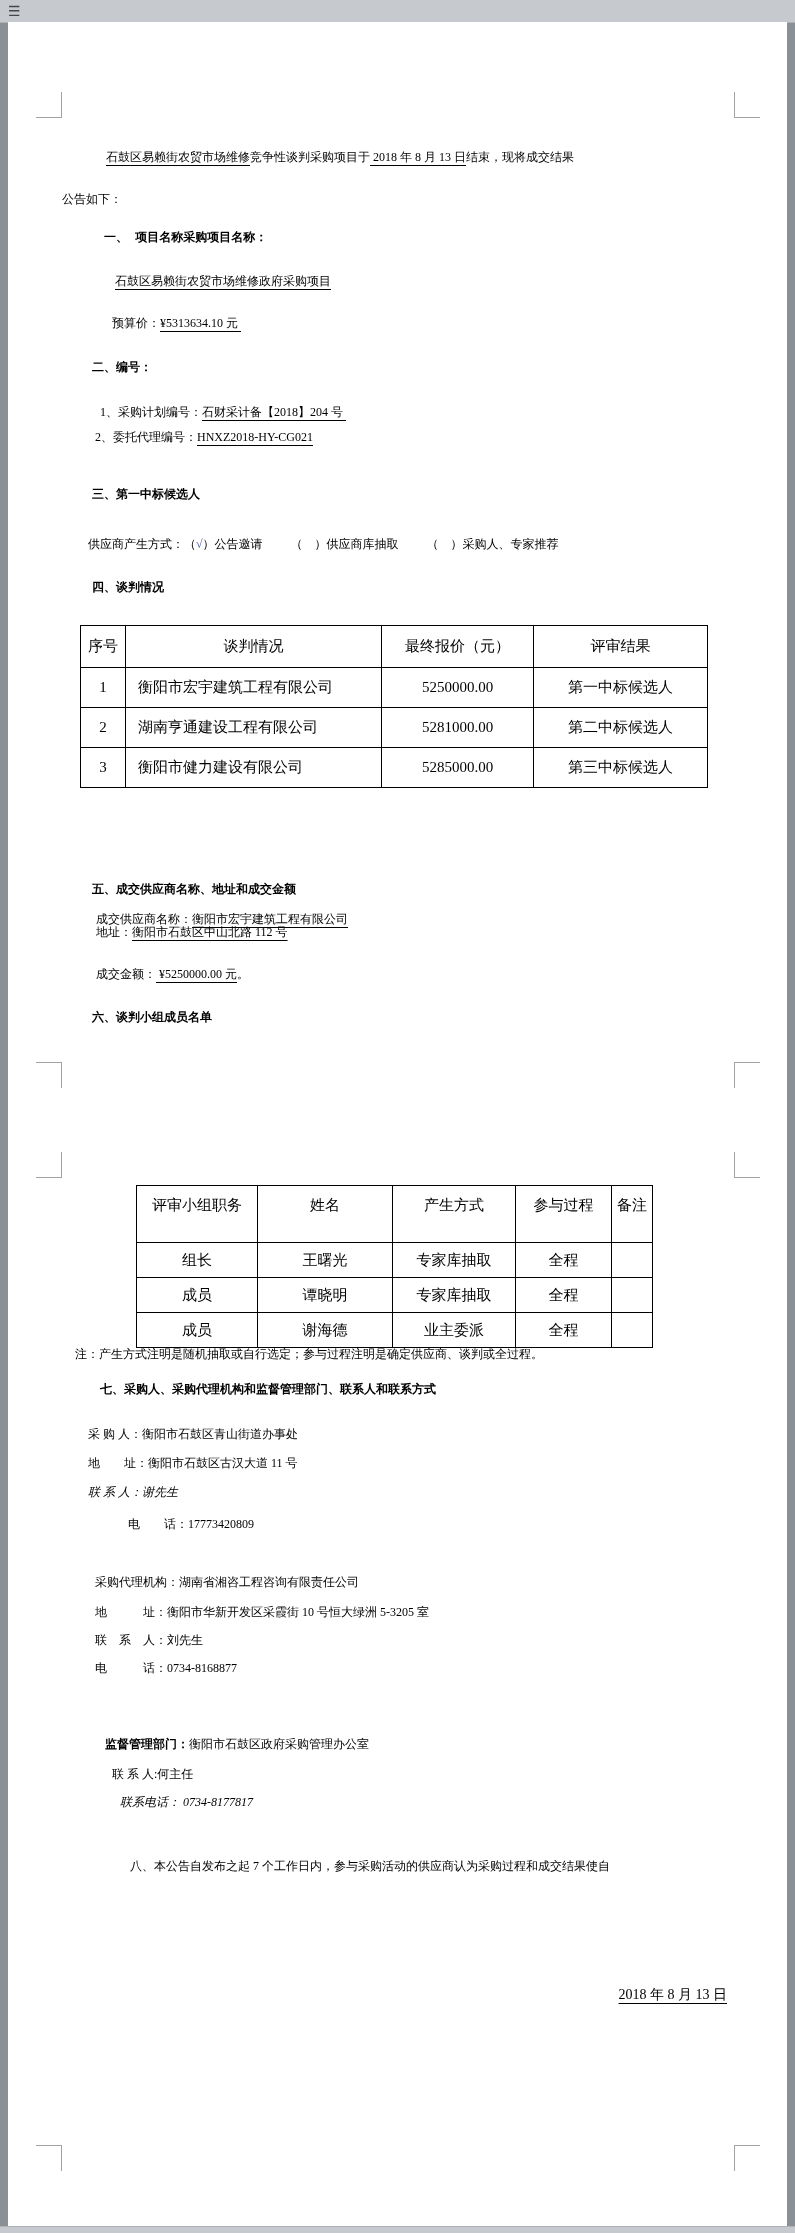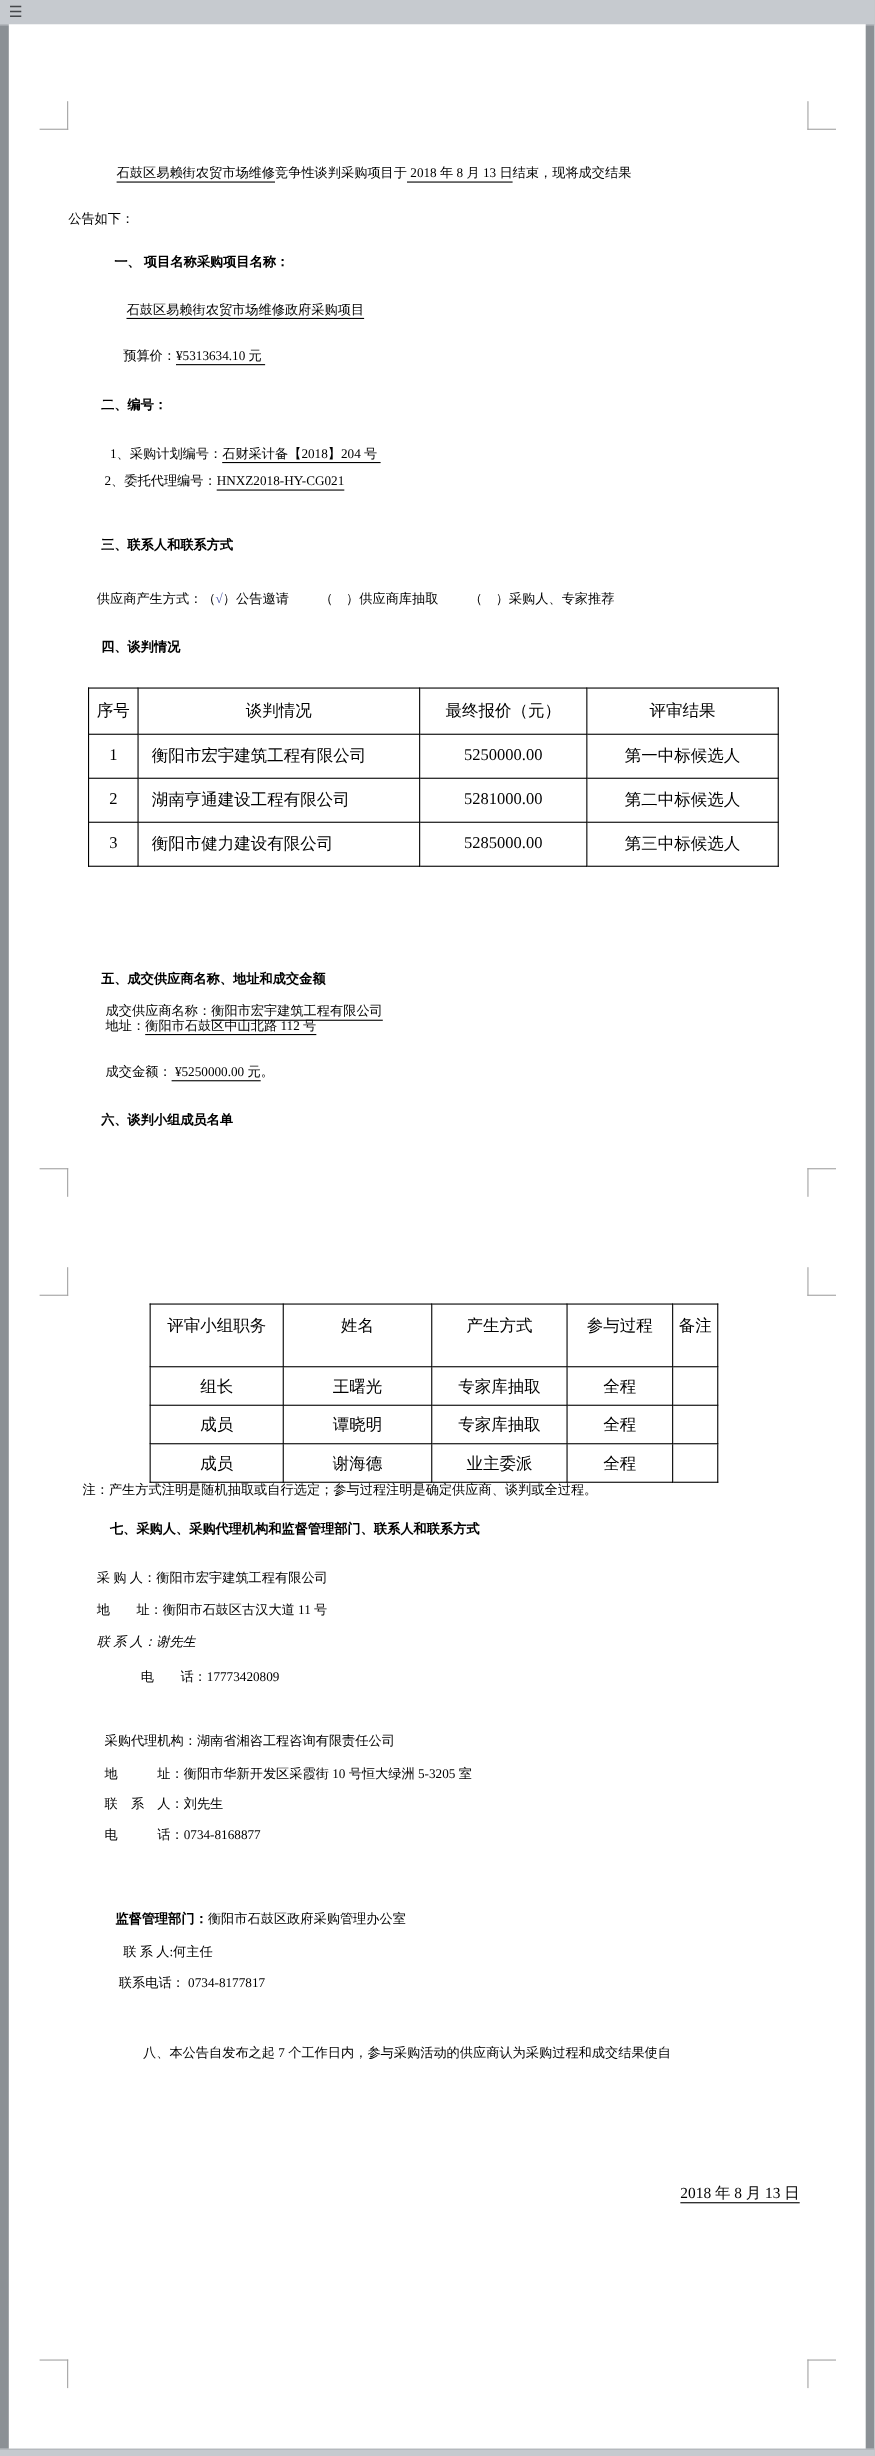--- a/index.html
+++ b/index.html
@@ -3,21 +3,21 @@
 <meta charset="utf-8">
 <style>
   html,body{margin:0;padding:0;}
   #screen{position:relative;width:795px;height:2233px;background:#8b9095;overflow:hidden;
           font-family:"Liberation Serif",serif;color:#000;}
   .bar{position:absolute;left:0;width:795px;background:#c6cacf;}
   #topbar{top:0;height:22px;border-bottom:1px solid #aeb2b7;}
   #botbar{top:2226px;height:7px;border-top:1px solid #aeb2b7;}
   #page{position:absolute;left:8px;top:22px;width:779px;height:2204px;background:#ffffff;}
   .abs{position:absolute;white-space:pre;line-height:1.25;}
-  .b{font-weight:bold;font-family:Liberation Serif, serif;}
+  .b{font-weight:bold;font-family:Liberation Mono, monospace;}
   .u{text-decoration:underline;text-underline-offset:4px;}
   .t16{font-size:12px;} .t14{font-size:14px;}
   .check{color:#4553a6;}
   table{border-collapse:collapse;position:absolute;table-layout:fixed;}
   td{border:1px solid #000;font-size:15px;text-align:center;vertical-align:middle;
      overflow:hidden;padding:0;}
   #negtable td.name{text-align:left;padding-left:12px;}
   #memtable td.hd{vertical-align:top;padding-top:10px;}
   .mark{position:absolute;width:25px;height:25px;border:0 solid #a2a2a2;}
   .mark.tl{border-right-width:1px;border-bottom-width:1px;}
@@ -52,21 +52,21 @@
   <div class="abs t16" style="left:62px;top:192px;">公告如下：</div>
 
   <div class="abs t16 b" style="left:104px;top:231px;">一、 项目名称采购项目名称：</div>
   <div class="abs t16 u" style="left:115px;top:274px;">石鼓区易赖街农贸市场维修政府采购项目</div>
   <div class="abs t16" style="left:112px;top:316px;"><span>预算价：</span><span class="u">¥5313634.10 元 </span></div>
 
   <div class="abs t16 b" style="left:92px;top:361px;">二、编号：</div>
   <div class="abs t16" style="left:100px;top:405px;"><span>1、采购计划编号：</span><span class="u">石财采计备【2018】204 号 </span></div>
   <div class="abs t16" style="left:95px;top:430px;"><span>2、委托代理编号：</span><span class="u">HNXZ2018-HY-CG021</span></div>
 
-  <div class="abs t16 b" style="left:92px;top:488px;">三、联系人和联系方式</div>
+  <div class="abs t16 b" style="left:92px;top:488px;">三、第一中标候选人</div>
   <div class="abs t16" style="left:88px;top:537px;"><span>供应商产生方式：</span><span>（</span><span class="check">√</span><span>）公告邀请</span><span style="margin-left:28px;">（　）供应商库抽取</span><span style="margin-left:28px;">（　）采购人、专家推荐</span></div>
 
   <div class="abs t16 b" style="left:92px;top:581px;">四、谈判情况</div>
   <table id="negtable" style="left:80px;top:625px;width:627px;">
     <colgroup>
         <col style="width:45px">
         <col style="width:256px">
         <col style="width:152px">
         <col style="width:174px">
       </colgroup>
@@ -139,31 +139,31 @@
       <td>谢海德</td>
       <td>业主委派</td>
       <td>全程</td>
       <td></td>
     </tr>
   </tbody>
     </table>
   <div class="abs t16" style="left:75px;top:1347px;">注：产生方式注明是随机抽取或自行选定；参与过程注明是确定供应商、谈判或全过程。</div>
 
   <div class="abs t16 b" style="left:100px;top:1383px;">七、采购人、采购代理机构和监督管理部门、联系人和联系方式</div>
-  <div class="abs t16" style="left:88px;top:1427px;">采 购 人：衡阳市宏宇建筑工程有限公司</div>
+  <div class="abs t16" style="left:88px;top:1427px;">采 购 人：衡阳市石鼓区青山街道办事处</div>
   <div class="abs t16" style="left:88px;top:1456px;">地　　址：衡阳市石鼓区古汉大道 11 号</div>
   <div class="abs t16" style="left:88px;top:1485px;font-style:italic;">联 系 人：谢先生</div>
   <div class="abs t16" style="left:88px;top:1517px;margin-left:40px;">电　　话：17773420809</div>
 
   <div class="abs t16" style="left:95px;top:1575px;">采购代理机构：湖南省湘咨工程咨询有限责任公司</div>
   <div class="abs t16" style="left:95px;top:1605px;">地　　　址：衡阳市华新开发区采霞街 10 号恒大绿洲 5-3205 室</div>
   <div class="abs t16" style="left:95px;top:1633px;">联　系　人：刘先生</div>
   <div class="abs t16" style="left:95px;top:1661px;">电　　　话：0734-8168877</div>
 
   <div class="abs t16" style="left:105px;top:1737px;"><span class="b">监督管理部门：</span><span>衡阳市石鼓区政府采购管理办公室</span></div>
   <div class="abs t16" style="left:112px;top:1767px;">联 系 人:何主任</div>
-  <div class="abs t16" style="left:108px;top:1795px;">联系电话： 0734-8177817</div>
+  <div class="abs t16" style="left:120px;top:1795px;font-style:italic;">联系电话： 0734-8177817</div>
 
   <div class="abs t16" style="left:130px;top:1859px;">八、本公告自发布之起 7 个工作日内，参与采购活动的供应商认为采购过程和成交结果使自</div>
 
   <div class="abs t14 u" style="left:555px;top:1986px;width:172px;text-align:right;">2018 年 8 月 13 日</div>
 
 </div>
 
 </body></html>

